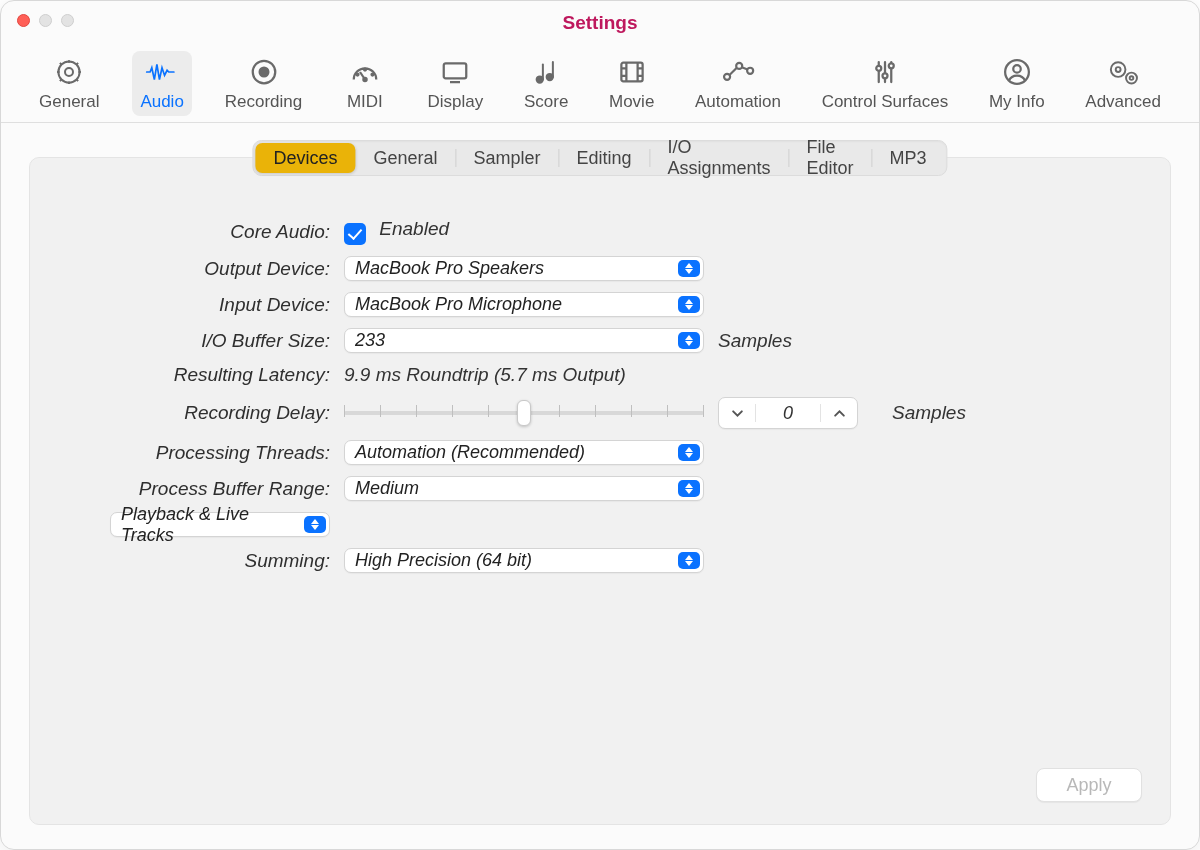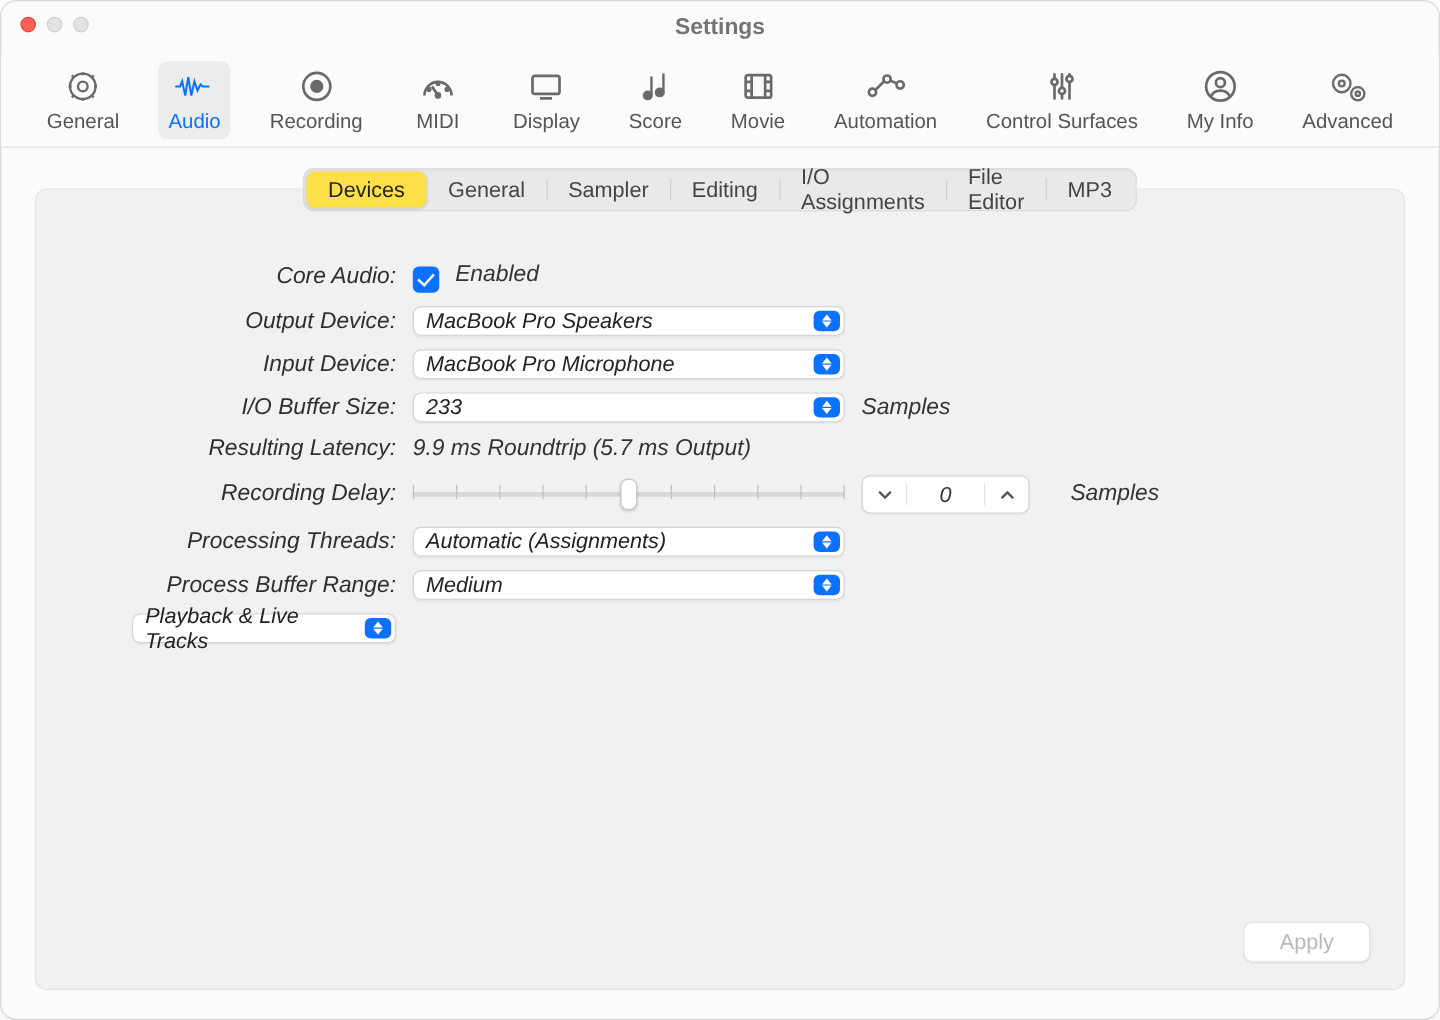--- a/index.html
+++ b/index.html
@@ -38,21 +38,21 @@
   }
   .dot { width: 13px; height: 13px; border-radius: 50%; }
   .dot.red { background: #ff5f57; border: 0.5px solid #e14740; }
   .dot.gray1 { background: #e3e3e3; border: 0.5px solid #cecece; }
   .dot.gray2 { background: #e3e3e3; border: 0.5px solid #cecece; }
   .title {
     flex: 1;
     text-align: center;
     font-weight: 700;
     font-size: 19px;
-    color: #737373;
+    color: #be185d;
   }
   .toolbar {
     display: flex;
     align-items: flex-start;
     justify-content: space-between;
     padding: 6px 30px 6px 30px;
     border-bottom: 1px solid #dfdfdf;
     background: #fbfbfb;
   }
   .tb-item {
@@ -115,21 +115,21 @@
     border-radius: 7px;
     position: relative;
   }
   .seg-item + .seg-item::before {
     content:"";
     position:absolute;
     left:0; top:6px; bottom:6px; width:1px;
     background:#cfcfcf;
   }
   .seg-item.active {
-    background: #fde047;
+    background: #eab308;
     box-shadow: 0 1px 3px rgba(0,0,0,0.15);
     font-weight: 400;
     color:#222;
   }
   .seg-item.active + .seg-item::before,
   .seg-item.active::before { display:none; }
   .form { display: flex; flex-direction: column; gap: 11px; font-style: italic; }
   .row {
     display: grid;
     grid-template-columns: 220px 360px auto;
@@ -497,21 +497,21 @@
                   </svg>
               </div>
             </div>
           </div>
           <div class="trail">Samples</div>
         </div>
 
         <div class="row">
           <div class="lblcell">Processing Threads:</div>
           <div class="select">
-            <span>Automatic (Assignments)</span>
+            <span>Automation (Recommended)</span>
             <span class="arrows"></span>
           </div>
           <div></div>
         </div>
 
         <div class="row">
           <div class="lblcell">Process Buffer Range:</div>
           <div class="select">
             <span>Medium</span>
             <span class="arrows"></span>
@@ -520,20 +520,28 @@
         </div>
 
         <div class="row">
           <div class="select">
             <span>Playback &amp; Live Tracks</span>
             <span class="arrows"></span>
           </div>
           <div></div>
         </div>
 
+        <div class="row">
+          <div class="lblcell">Summing:</div>
+          <div class="select">
+            <span>High Precision (64 bit)</span>
+            <span class="arrows"></span>
+          </div>
+          <div></div>
+        </div>
 
       </div>
 
       <div class="footer">
         <div class="apply">Apply</div>
       </div>
 
     </div>
   </div>
 

